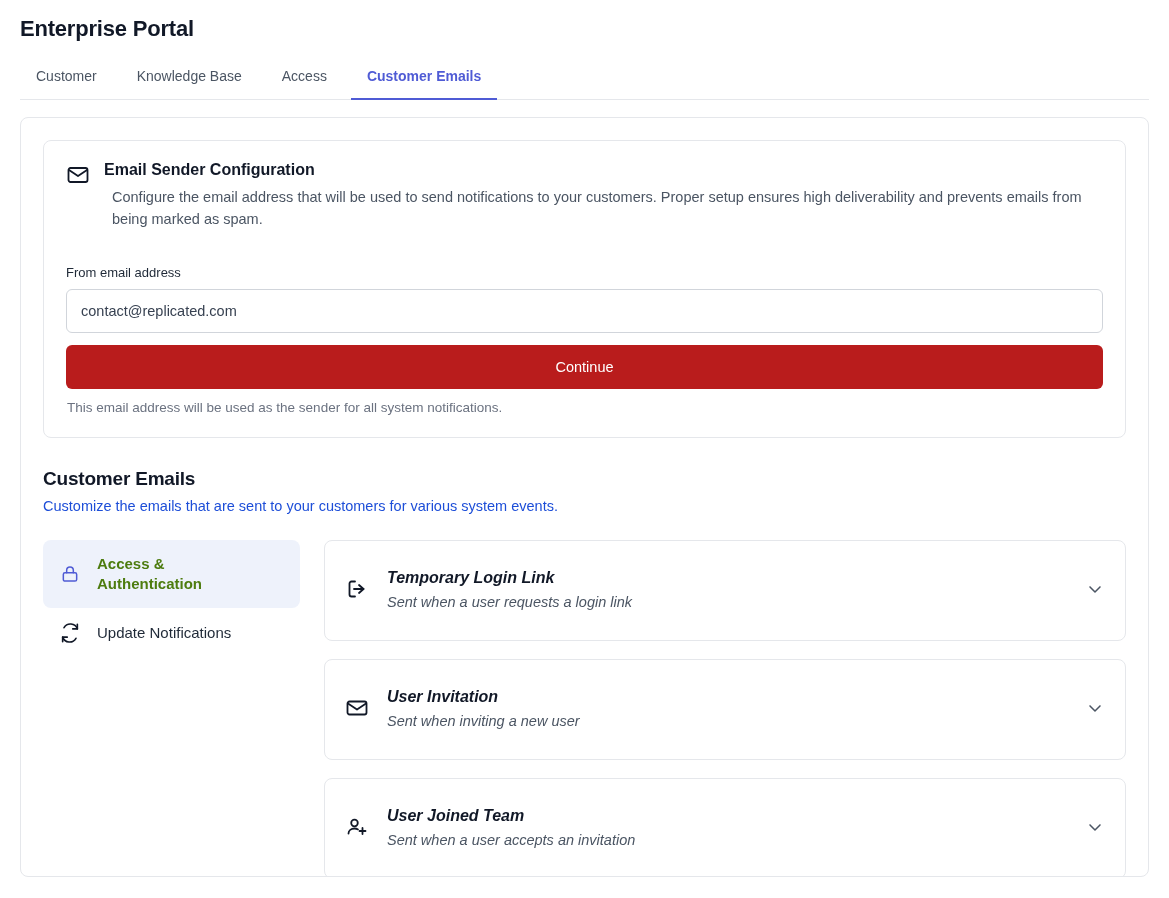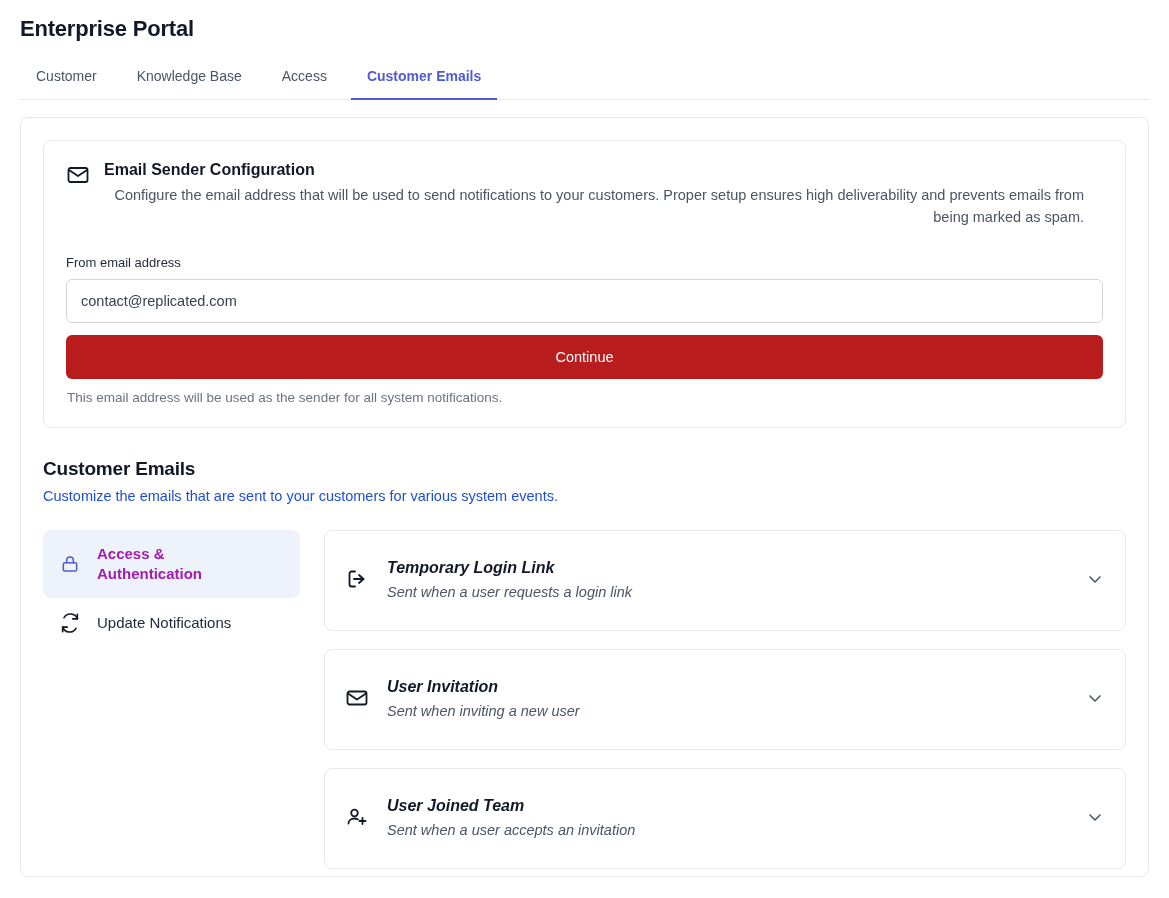--- a/index.html
+++ b/index.html
@@ -79,23 +79,22 @@
   .sender-title {
     font-size: 16px;
     font-weight: bold;
     color: #111827;
     margin: 0 0 6px 0;
   }
   .sender-desc {
     font-size: 14.5px;
     line-height: 1.5;
     color: #4b5563;
-    margin: 0;
+    margin: 8px;
     max-width: 980px;
-    text-align: right;
   }
 
   .field-label {
     font-size: 13px;
     color: #1f2937;
     margin: 26px 0 9px 0;
   }
 
   .field-row {
     display: flex;
@@ -162,21 +161,21 @@
     gap: 16px;
     padding: 14px 16px;
     border-radius: 8px;
     cursor: pointer;
     font-size: 15px;
     color: #1f2937;
     min-height: 48px;
   }
   .nav-item.active {
     background: #eef2fb;
-    color: #a21caf;
+    color: #4d7c0f;
     font-weight: bold;
   }
   .nav-item .nav-icon {
     flex: 0 0 auto;
     display: flex;
     align-items: center;
     justify-content: center;
     width: 22px;
     color: #111827;
   }

